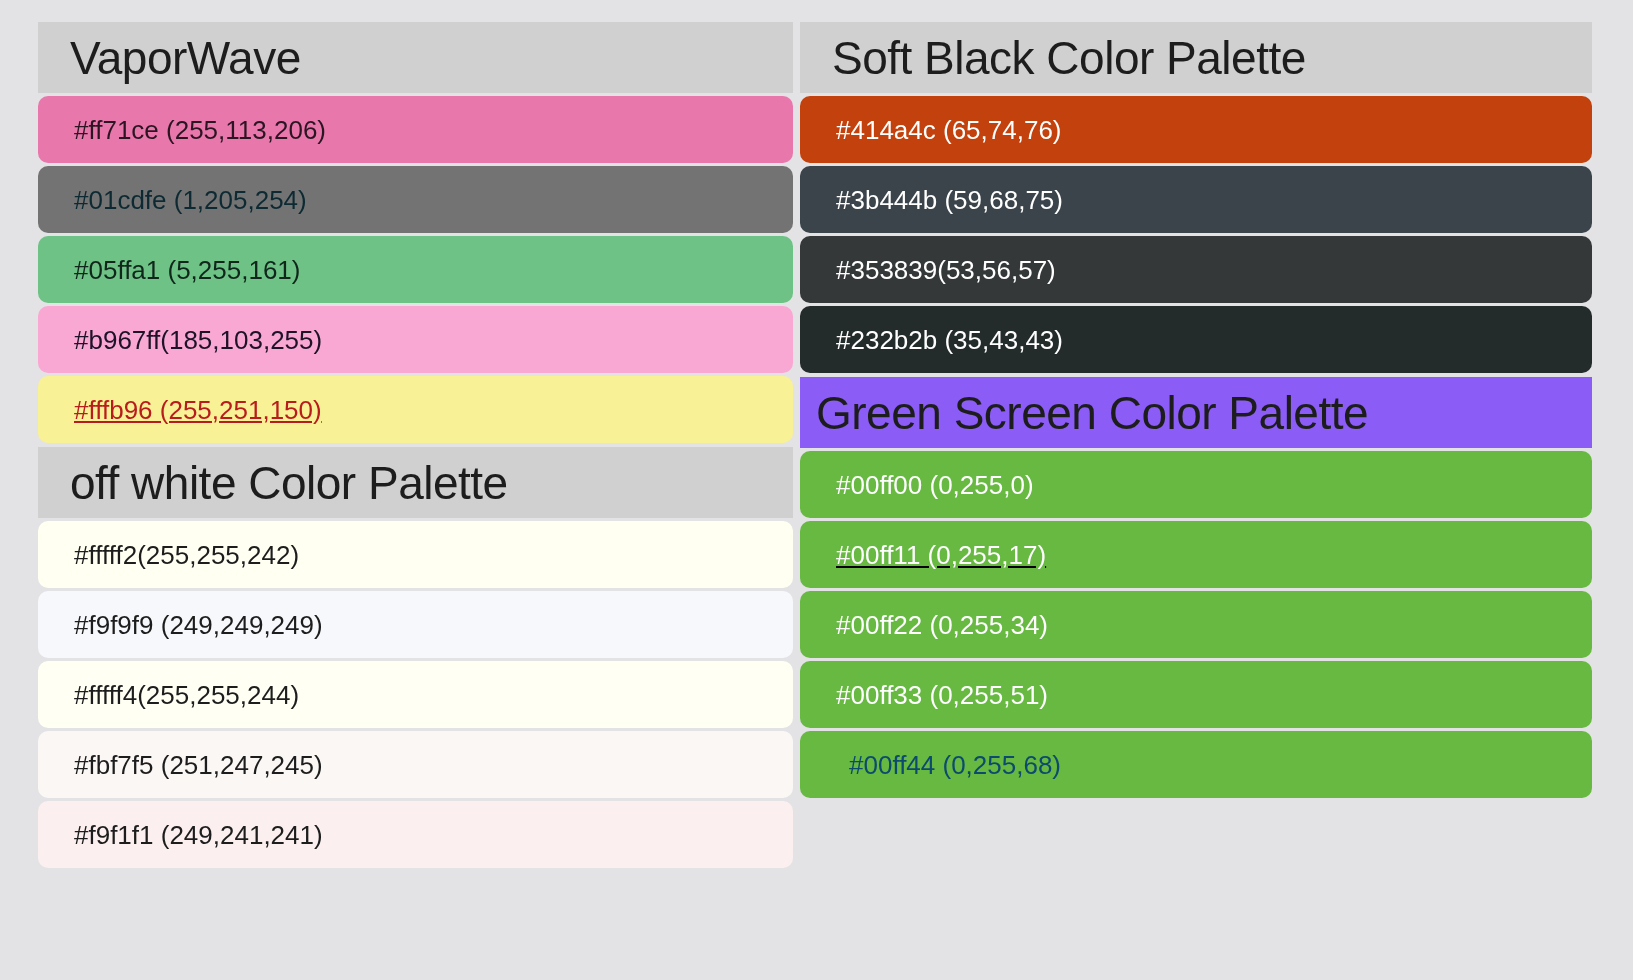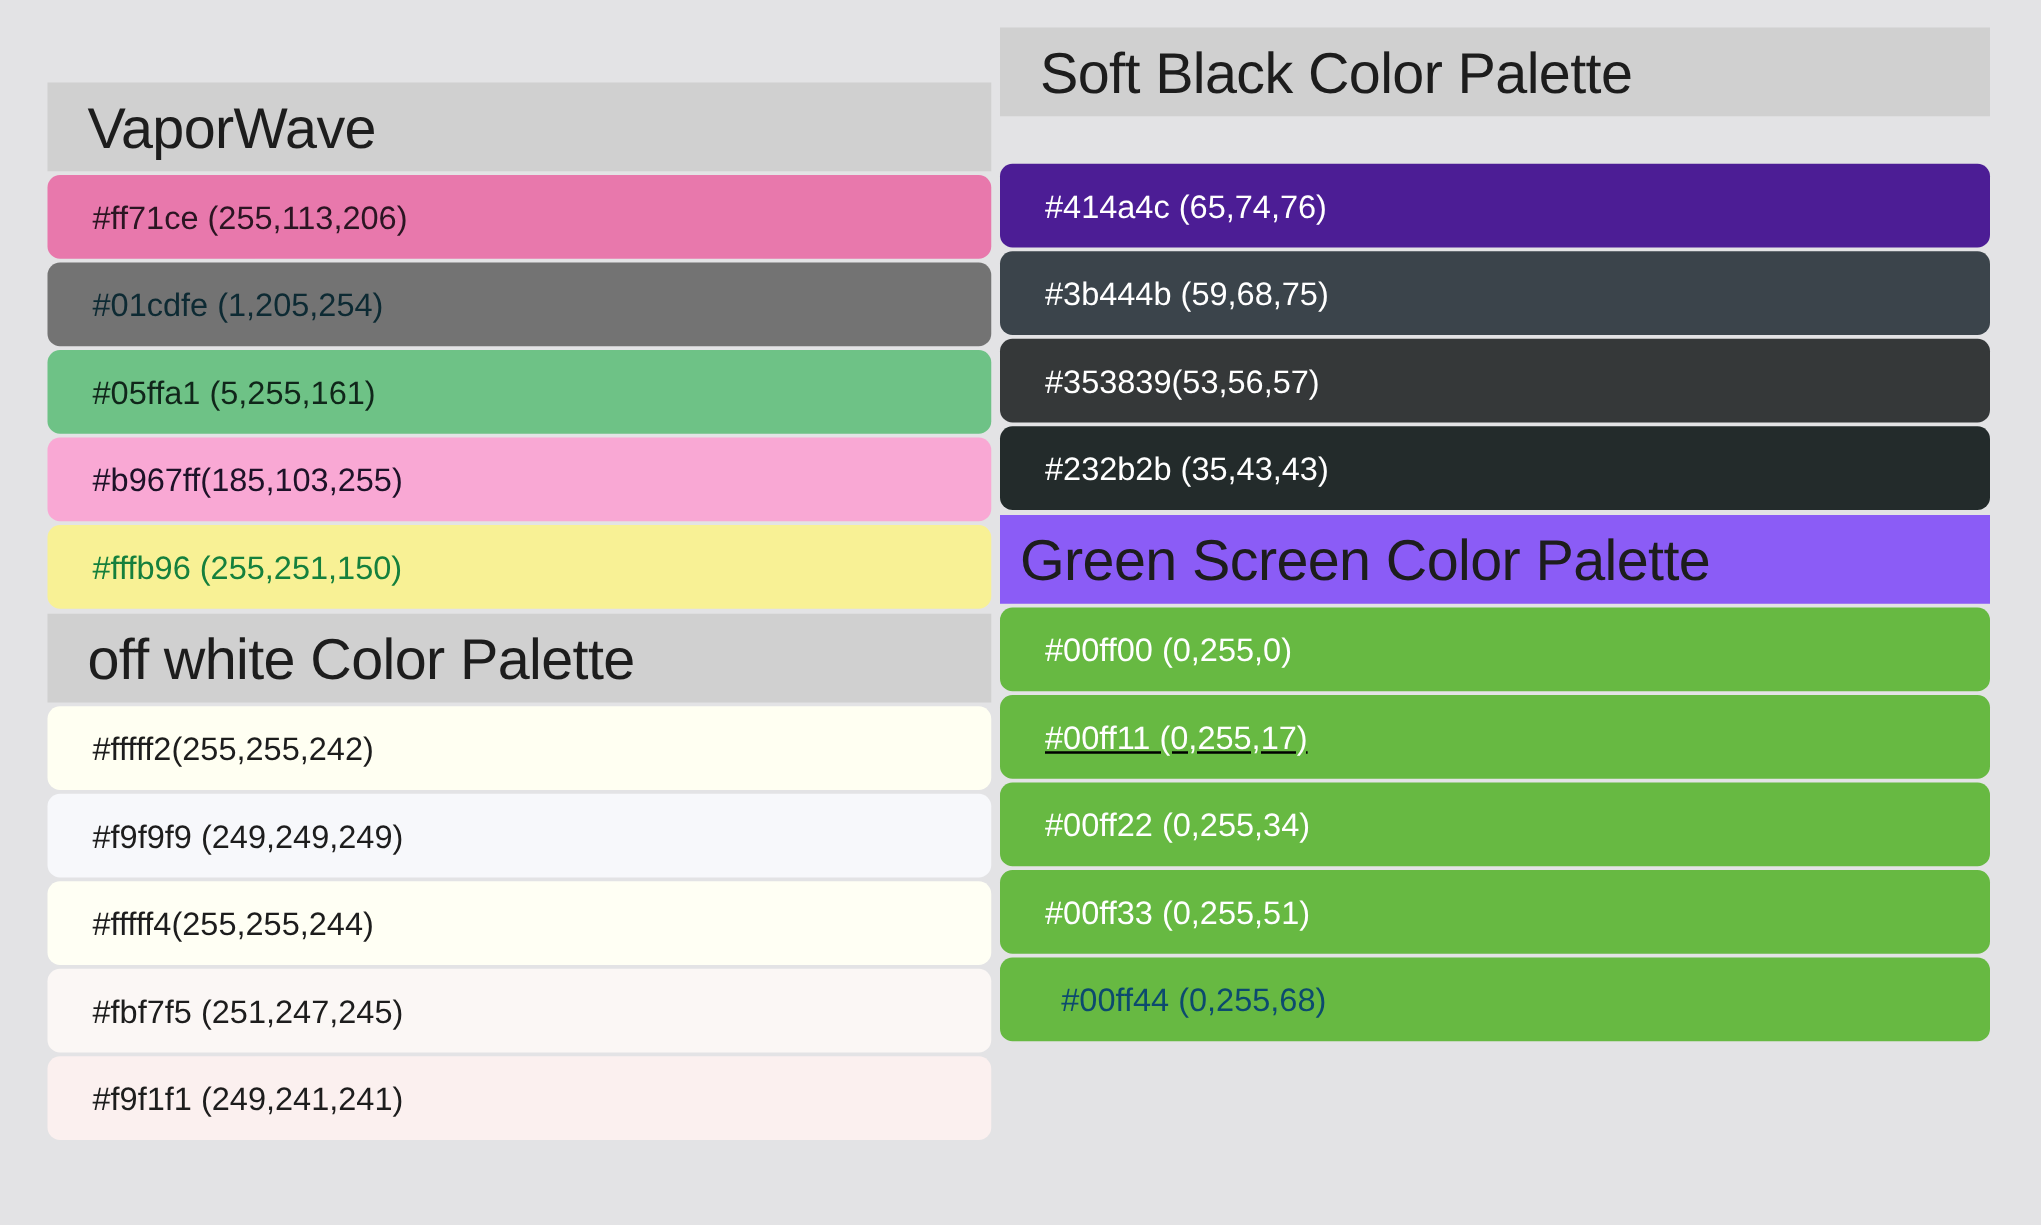--- a/index.html
+++ b/index.html
@@ -77,21 +77,21 @@
     white-space: nowrap;
     font-weight: 400;
   }
 
   
   .palette + .palette {
     margin-top: 4px;
   }
 
   
-  .column.left  { flex: 0 0 755px; margin-top: 44px; }
+  .column.left  { flex: 0 0 755px; }
   .column.right { flex: 1 1 auto; }
 </style>
 </head>
 <body style="background: rgb(227, 227, 229);">
 
 <div id="board">
   <div class="column left">
       <div class="palette">
         <div class="palette-header" style="background: rgb(208, 208, 208);">
           <span class="title" style="color: rgb(29, 29, 29);">VaporWave</span>
@@ -102,21 +102,21 @@
         <div class="swatch" style="background: #737373;">
           <span class="label" style="color: rgb(13, 42, 51);">#01cdfe (1,205,254)</span>
         </div>
         <div class="swatch" style="background: rgb(110, 194, 134);">
           <span class="label" style="color: rgb(16, 38, 26);">#05ffa1 (5,255,161)</span>
         </div>
         <div class="swatch" style="background: #f9a8d4;">
           <span class="label" style="color: rgb(29, 18, 40);">#b967ff(185,103,255)</span>
         </div>
         <div class="swatch" style="background: rgb(248, 241, 149);">
-          <span class="label" style="color: #15803d;">#fffb96 (255,251,150)</span>
+          <span class="label" style="color: #b91c1c; text-decoration: underline;">#fffb96 (255,251,150)</span>
         </div>
       </div>
       <div class="palette">
         <div class="palette-header" style="background: rgb(208, 208, 208);">
           <span class="title" style="color: rgb(29, 29, 29);">off white Color Palette</span>
         </div>
         <div class="swatch" style="background: rgb(255, 255, 242);">
           <span class="label" style="color: rgb(29, 29, 29);">#fffff2(255,255,242)</span>
         </div>
         <div class="swatch" style="background: rgb(247, 248, 251);">
@@ -131,21 +131,21 @@
         <div class="swatch" style="background: rgb(251, 240, 239);">
           <span class="label" style="color: rgb(29, 29, 29);">#f9f1f1  (249,241,241)</span>
         </div>
       </div>
     </div>
   <div class="column right">
       <div class="palette">
         <div class="palette-header" style="background: rgb(208, 208, 208);">
           <span class="title" style="color: rgb(29, 29, 29);">Soft Black Color Palette</span>
         </div>
-        <div class="swatch" style="background: #4c1d95; margin-top: 35px;">
+        <div class="swatch" style="background: #c2410c;">
           <span class="label" style="color: rgb(255, 255, 255);">#414a4c (65,74,76)</span>
         </div>
         <div class="swatch" style="background: rgb(59, 68, 75);">
           <span class="label" style="color: rgb(255, 255, 255);">#3b444b (59,68,75)</span>
         </div>
         <div class="swatch" style="background: rgb(53, 56, 57);">
           <span class="label" style="color: rgb(255, 255, 255);">#353839(53,56,57)</span>
         </div>
         <div class="swatch" style="background: rgb(35, 43, 43);">
           <span class="label" style="color: rgb(255, 255, 255);">#232b2b (35,43,43)</span>

